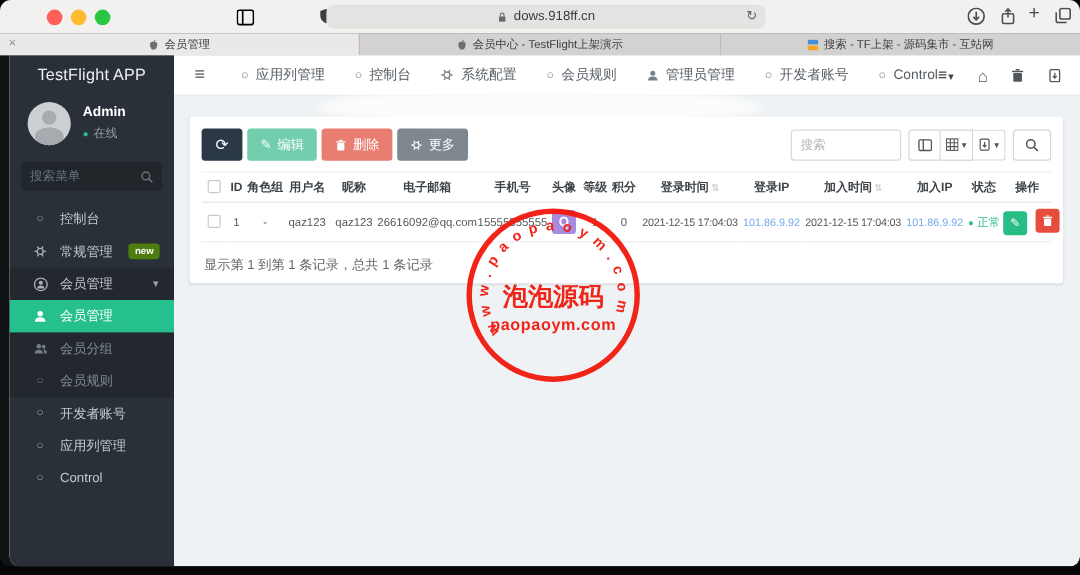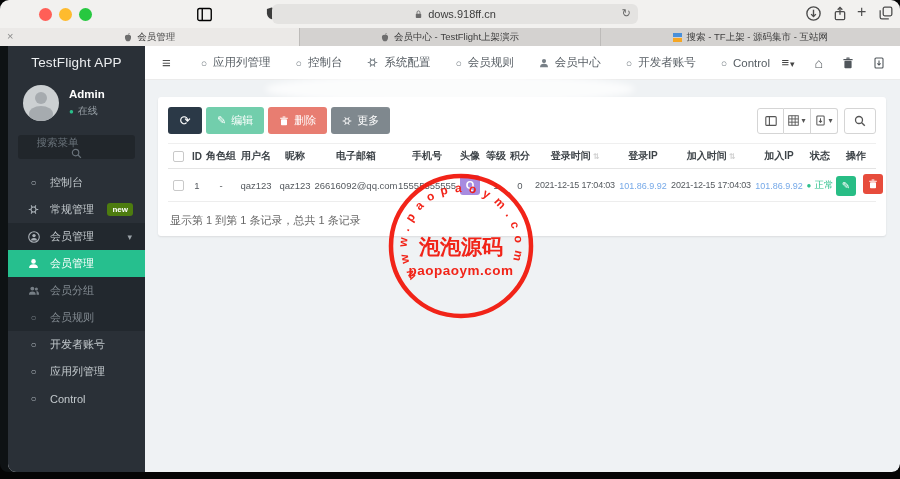--- a/index.html
+++ b/index.html
@@ -32,21 +32,21 @@
   
   .sidebar { width:137px; background:#2a3037; flex-shrink:0; color:#c3c9cd; }
   .side-title { text-align:center; color:#eceef0; font-size:13.5px; padding-top:9px; letter-spacing:.2px; }
   .userbox { display:flex; margin:15px 0 0 15px; gap:10px; }
   .avatar { width:36px; height:36px; border-radius:50%; background:#ccd0d2; position:relative; overflow:hidden; flex-shrink:0; }
   .avatar:before{ content:""; position:absolute; left:12px; top:7px; width:12px; height:12px; border-radius:50%; background:#a6abaf; }
   .avatar:after{ content:""; position:absolute; left:6px; top:21px; width:24px; height:16px; border-radius:50%; background:#a6abaf; }
   .uname { color:#fff; font-size:11.5px; font-weight:bold; padding-top:3px; }
   .ustatus { font-size:10px; color:#98a0a7; padding-top:4px; display:flex; align-items:center; gap:4px; }
   .ustatus .dot { color:#2bbf8b; font-size:8px; }
-  .side-search { margin:14px 10px 0 10px; height:24px; background:#21262b; border-radius:3px; display:flex; align-items:center; padding:0 7px;flex-direction:column; }
+  .side-search { margin:14px 10px 0 10px; height:24px; background:#21262b; border-radius:3px; display:flex; align-items:center; padding:0 7px; }
   .side-search input { flex:1; background:transparent; border:none; outline:none; color:#aab2b8; font-size:10.5px; width:80px; font-family:inherit; }
   .side-search input::placeholder { color:#69727a; }
   .menu { margin-top:10px; }
   .m-item { height:27px; display:flex; align-items:center; padding-left:19px; font-size:11px; color:#c3c9cd; position:relative; }
   .m-item .mi { width:13px; margin-right:10px; display:inline-flex; justify-content:center; color:#aab1b7; font-size:10px; }
   .m-group { background:#22282e; }
   .m-item.active { background:#26bf8e; color:#fff; }
   .m-item.active .mi { color:#fff; }
   .m-item.dim { color:#828a91; }
   .m-item.dim .mi { color:#767e85; }
@@ -375,21 +375,21 @@
           <span class="nav-item">
               <span class="ni">○</span>
               <span>会员规则</span>
             </span>
           <span class="nav-item">
               <span class="ni">
                 <svg width="10" height="10" fill="#788087">
                   <use href="#sym-person"></use>
                 </svg>
               </span>
-              <span>会员中心</span>
+              <span>管理员管理</span>
             </span>
           <span class="nav-item">
               <span class="ni">○</span>
               <span>开发者账号</span>
             </span>
           <span class="nav-item">
               <span class="ni">○</span>
               <span>Control</span>
             </span>
           <span class="nav-right">
@@ -427,20 +427,21 @@
                 </button>
               <button class="tb-btn tb-more">
                   <span style="display:inline-flex">
                     <svg width="10" height="10" color="#fff">
                       <use href="#sym-gear"></use>
                     </svg>
                   </span>
                   <span>更多</span>
                 </button>
               <span class="tb-right">
+                <input class="tb-search" placeholder="搜索" style="">
                 <span class="btn-group">
                   <span class="g-btn">
                       <svg width="12" height="12" color="#555">
                         <use href="#sym-panel"></use>
                       </svg>
                     </span>
                   <span class="g-btn">
                       <svg width="11" height="11" color="#555">
                         <use href="#sym-grid"></use>
                       </svg>

